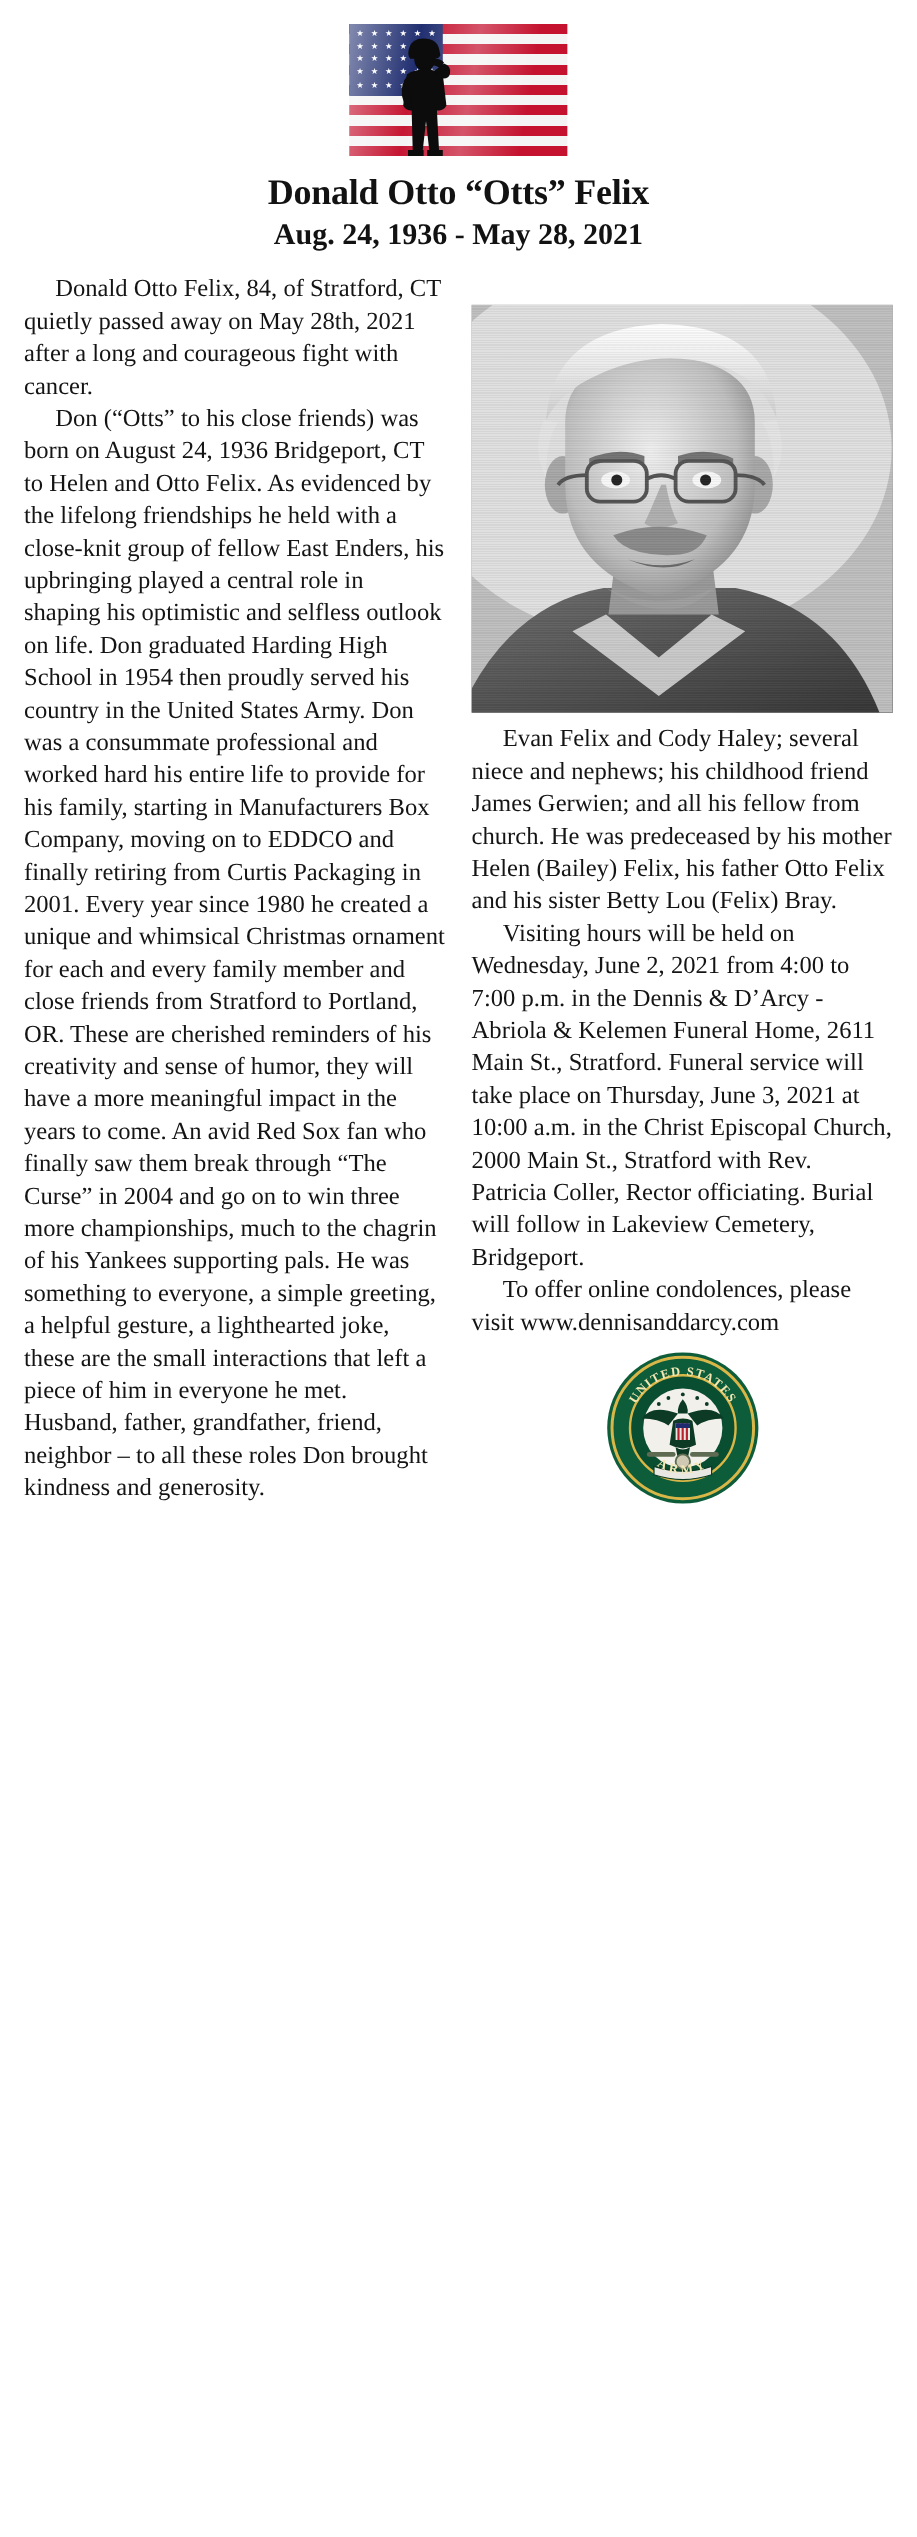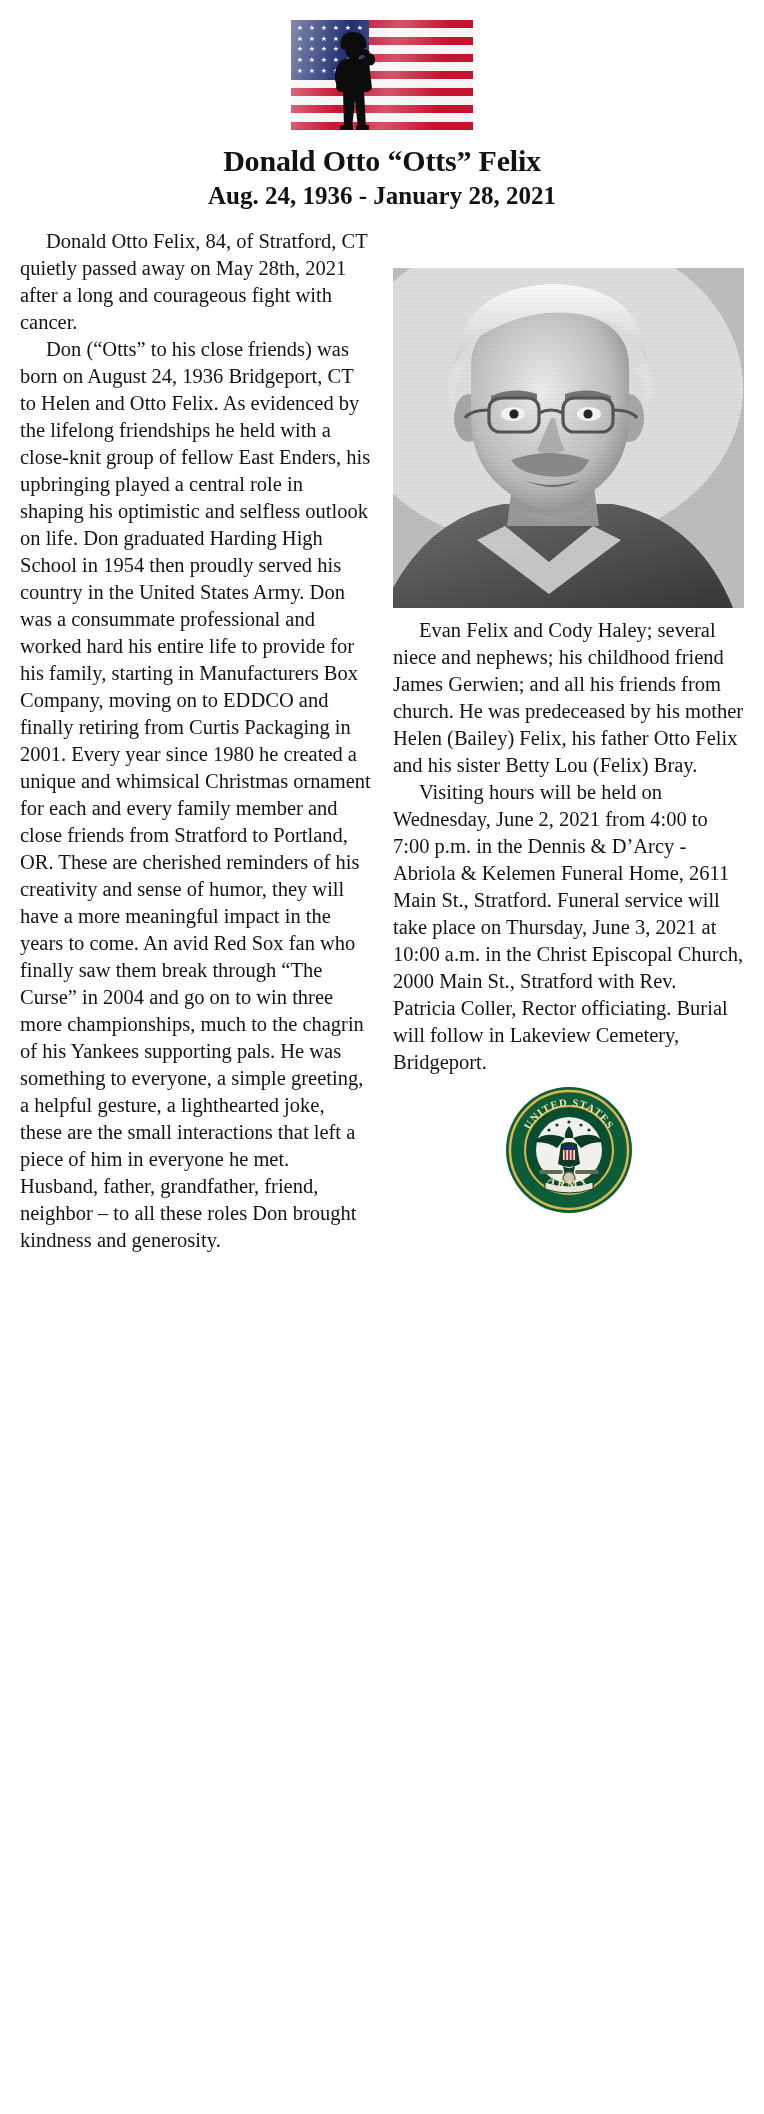--- a/index.html
+++ b/index.html
@@ -101,21 +101,21 @@
 
   
   .body-area {
     margin-top: 18px;
     position: relative;
     width: 100%;
   }
   .columns {
     display: flex;
     gap: 22px;
-    align-items: center;
+    align-items: flex-end;
     margin-top: 15px;
   }
   .col {
     width: 351px;
     flex: 0 0 351px;
   }
   p.para {
     margin: 0;
     font-size: 20.5px;
     line-height: 27px;
@@ -226,21 +226,21 @@
 
             <rect x="21" y="99" width="13" height="5"></rect>
             <rect x="37" y="99" width="13" height="5"></rect>
           </g>
         </svg>
       </div>
     </div>
   </div>
 
   <div class="name-line">Donald Otto “Otts” Felix</div>
-  <div class="date-line">Aug. 24, 1936 - January 28, 2021</div>
+  <div class="date-line">Aug. 24, 1936 - May 28, 2021</div>
 
   <div class="body-area">
     <div class="columns">
 
       <div class="col">
         <p class="para">Donald Otto Felix, 84, of Stratford, CT quietly passed away on May 28th, 2021 after a long and courageous fight with cancer.</p>
         <p class="para">Don (“Otts” to his close friends) was born on August 24, 1936 Bridgeport, CT to Helen and Otto Felix.  As evidenced by the lifelong friendships he held with a close-knit group of fellow East Enders, his upbringing played a central role in shaping his optimistic and selfless outlook on life.  Don graduated Harding High School in 1954 then proudly served his country in the United States Army. Don was a consummate professional and worked hard his entire life to provide for his family, starting in Manufacturers Box Company, moving on to EDDCO and finally retiring from Curtis Packaging in 2001. Every year since 1980 he created a unique and whimsical Christmas ornament for each and every family member and close friends from Stratford to Portland, OR. These are cherished reminders of his creativity and sense of humor, they will have a more meaningful impact in the years to come.  An avid Red Sox fan who finally saw them break through “The Curse” in 2004 and go on to win three more championships, much to the chagrin of his Yankees supporting pals. He was something to everyone, a simple greeting, a helpful gesture, a lighthearted joke, these are the small interactions that left a piece of him in everyone he met. Husband, father, grandfather, friend, neighbor – to all these roles Don brought kindness and generosity.</p>
       </div>
 
       <div class="col">
@@ -302,22 +302,23 @@
 
             <path d="M130 212 q28 10 56 0 q-24 14 -56 0 z" fill="#6e6a66"></path>
 
             <path d="M112 236 q44 22 90 0 q-36 36 -90 0 z" fill="#a4a09b" opacity="0.55"></path>
 
             <path d="M112 258 l44 36 l44 -36 l28 14 l-72 54 l-72 -54 z" fill="#cfcfcf" opacity="0.9"></path>
           </svg>
           <div class="grain"></div>
         </div>
 
-        <p class="para">Evan Felix and Cody Haley; several niece and nephews; his childhood friend James Gerwien; and all his friends from church. He was predeceased by his mother Helen (Bailey) Felix, his father Otto Felix and his sister Betty Lou (Felix) Bray.</p>
+        <p class="para">Evan Felix and Cody Haley; several niece and nephews; his childhood friend James Gerwien; and all his fellow from church. He was predeceased by his mother Helen (Bailey) Felix, his father Otto Felix and his sister Betty Lou (Felix) Bray.</p>
         <p class="para">Visiting hours will be held on Wednesday, June 2, 2021 from 4:00 to 7:00 p.m. in the Dennis &amp; D’Arcy - Abriola &amp; Kelemen Funeral Home, 2611 Main St., Stratford. Funeral service will take place on Thursday, June 3, 2021 at 10:00 a.m. in the Christ Episcopal Church, 2000 Main St., Stratford with Rev. Patricia Coller, Rector officiating.  Burial will follow in Lakeview Cemetery, Bridgeport.</p>
+        <p class="para">To offer online condolences, please visit www.dennisanddarcy.com</p>
 
         <div class="seal-wrap">
           <div class="seal">
             <svg viewBox="0 0 128 128" width="128" height="128" xmlns="http://www.w3.org/2000/svg">
               <defs>
                 <path id="topArc" d="M 20 64 A 44 44 0 0 1 108 64"></path>
                 <path id="botArc" d="M 26 64 A 38 38 0 0 0 102 64"></path>
               </defs>
               <circle cx="64" cy="64" r="63" fill="#0d5c3a"></circle>
               <circle cx="64" cy="64" r="59" fill="none" stroke="#d8b648" stroke-width="2.5"></circle>

